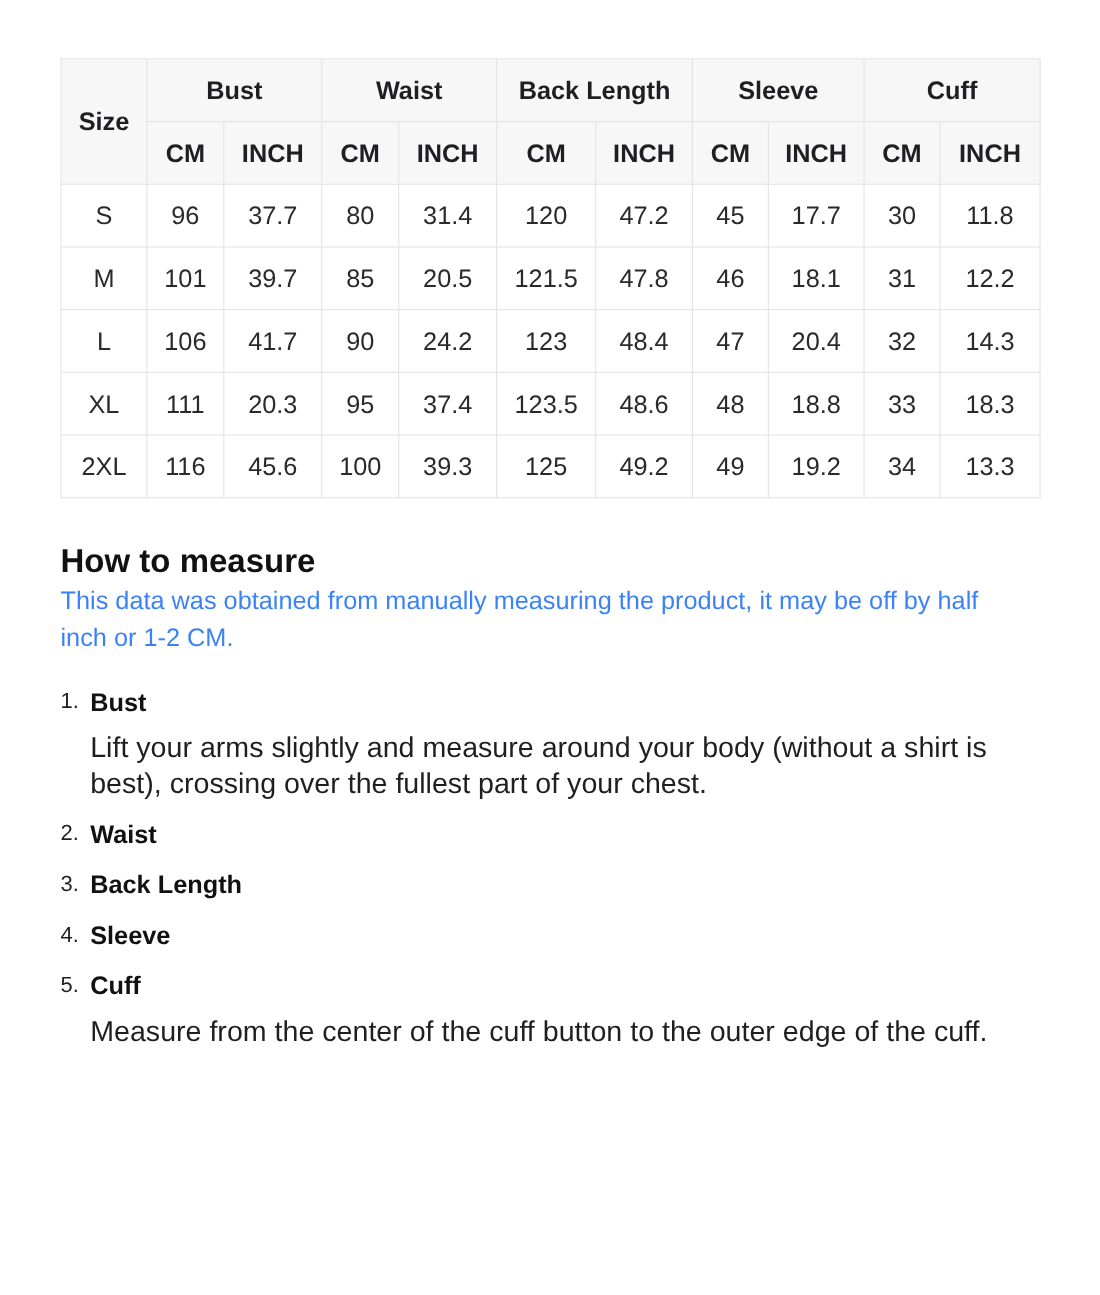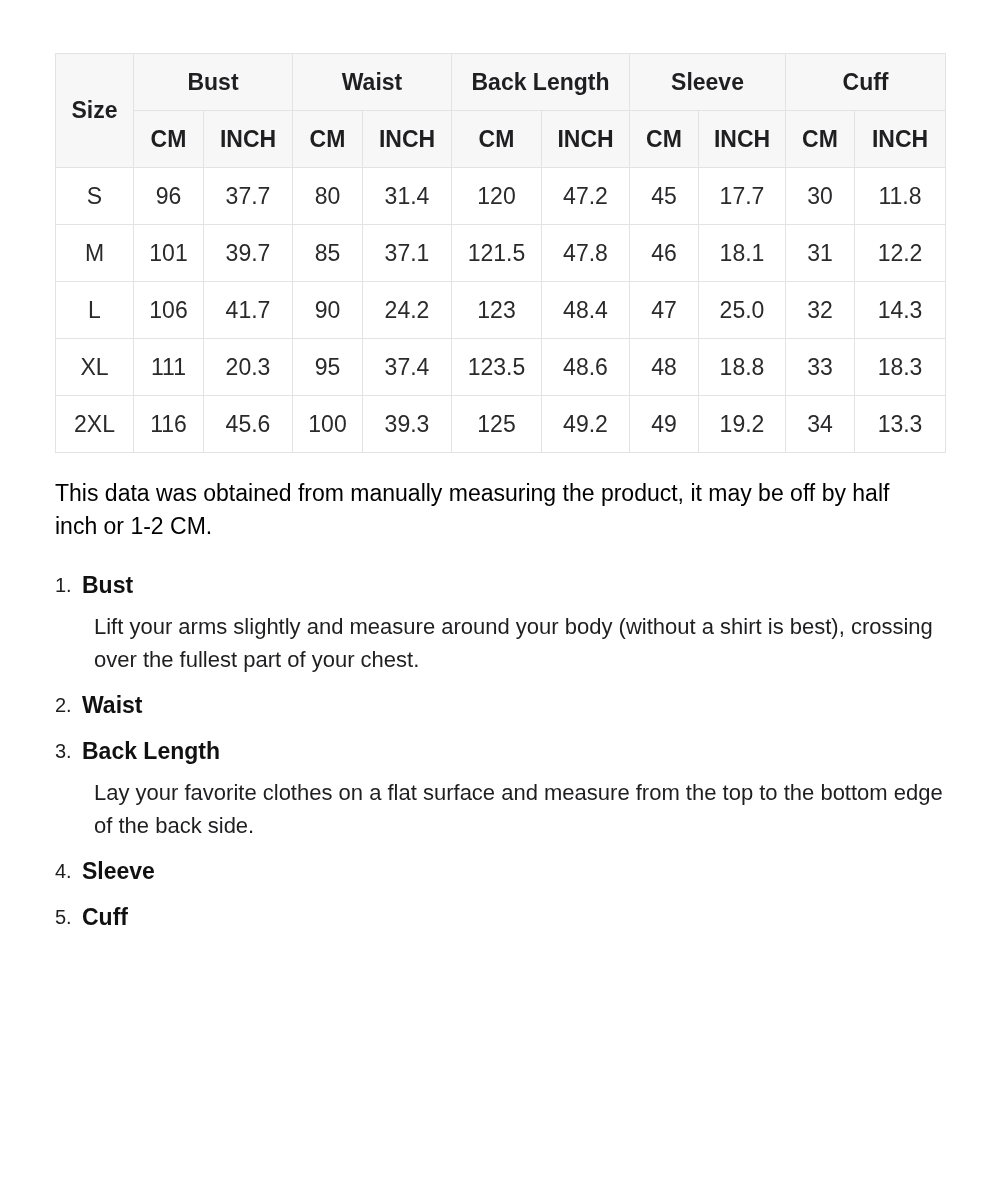--- a/index.html
+++ b/index.html
@@ -43,25 +43,25 @@
 
   
   h2.htm-heading {
     margin: 41px 0 0 0;
     font-size: 30px;
     line-height: 34px;
     font-weight: bold;
     color: #111111;
   }
   p.htm-intro {
-    margin: 24px 0 26px 0;
+    margin: 2px 0 26px 0;
     max-width: 880px;
     font-size: 23px;
     line-height: 33px;
-    color: #000000;
+    color: #3b82f6;
   }
   .steps { }
   .step {
     display: flex;
     align-items: flex-start;
     margin: 0 0 13px 0;
   }
   .step-num {
     flex: 0 0 27px;
     width: 27px;
@@ -70,22 +70,22 @@
     color: #1f1f21;
   }
   .step-body { flex: 1 1 auto; min-width: 0; }
   .step-title {
     font-size: 23px;
     line-height: 33px;
     font-weight: bold;
     color: #111111;
   }
   .step-desc {
-    margin: 8px 0 0 12px;
-    font-size: 22px;
+    margin: 8px 0 0 0;
+    font-size: 26px;
     line-height: 33px;
     color: #1f1f21;
     max-width: 865px;
   }
 </style>
 </head>
 <body>
 
 <div class="page">
 
@@ -137,38 +137,38 @@
         <td>45</td>
         <td>17.7</td>
         <td>30</td>
         <td>11.8</td>
       </tr>
       <tr>
         <td>M</td>
         <td>101</td>
         <td>39.7</td>
         <td>85</td>
-        <td>37.1</td>
+        <td>20.5</td>
         <td>121.5</td>
         <td>47.8</td>
         <td>46</td>
         <td>18.1</td>
         <td>31</td>
         <td>12.2</td>
       </tr>
       <tr>
         <td>L</td>
         <td>106</td>
         <td>41.7</td>
         <td>90</td>
         <td>24.2</td>
         <td>123</td>
         <td>48.4</td>
         <td>47</td>
-        <td>25.0</td>
+        <td>20.4</td>
         <td>32</td>
         <td>14.3</td>
       </tr>
       <tr>
         <td>XL</td>
         <td>111</td>
         <td>20.3</td>
         <td>95</td>
         <td>37.4</td>
         <td>123.5</td>
@@ -187,20 +187,21 @@
         <td>125</td>
         <td>49.2</td>
         <td>49</td>
         <td>19.2</td>
         <td>34</td>
         <td>13.3</td>
       </tr>
     </tbody>
   </table>
 
+  <h2 class="htm-heading">How to measure</h2>
   <p class="htm-intro">This data was obtained from manually measuring the product, it may be off by half inch or 1-2 CM.</p>
 
   <div class="steps">
 
     <div class="step">
       <span class="step-num">1.</span>
       <div class="step-body">
         <div class="step-title">Bust</div>
         <p class="step-desc">Lift your arms slightly and measure around your body (without a shirt is best), crossing over the fullest part of your chest.</p>
       </div>
@@ -210,32 +211,32 @@
       <span class="step-num">2.</span>
       <div class="step-body">
         <div class="step-title">Waist</div>
       </div>
     </div>
 
     <div class="step">
       <span class="step-num">3.</span>
       <div class="step-body">
         <div class="step-title">Back Length</div>
-        <p class="step-desc">Lay your favorite clothes on a flat surface and measure from the top to the bottom edge of the back side.</p>
       </div>
     </div>
 
     <div class="step">
       <span class="step-num">4.</span>
       <div class="step-body">
         <div class="step-title">Sleeve</div>
       </div>
     </div>
 
     <div class="step">
       <span class="step-num">5.</span>
       <div class="step-body">
         <div class="step-title">Cuff</div>
+        <p class="step-desc">Measure from the center of the cuff button to the outer edge of the cuff.</p>
       </div>
     </div>
 
   </div>
 </div>
 
 </body></html>

